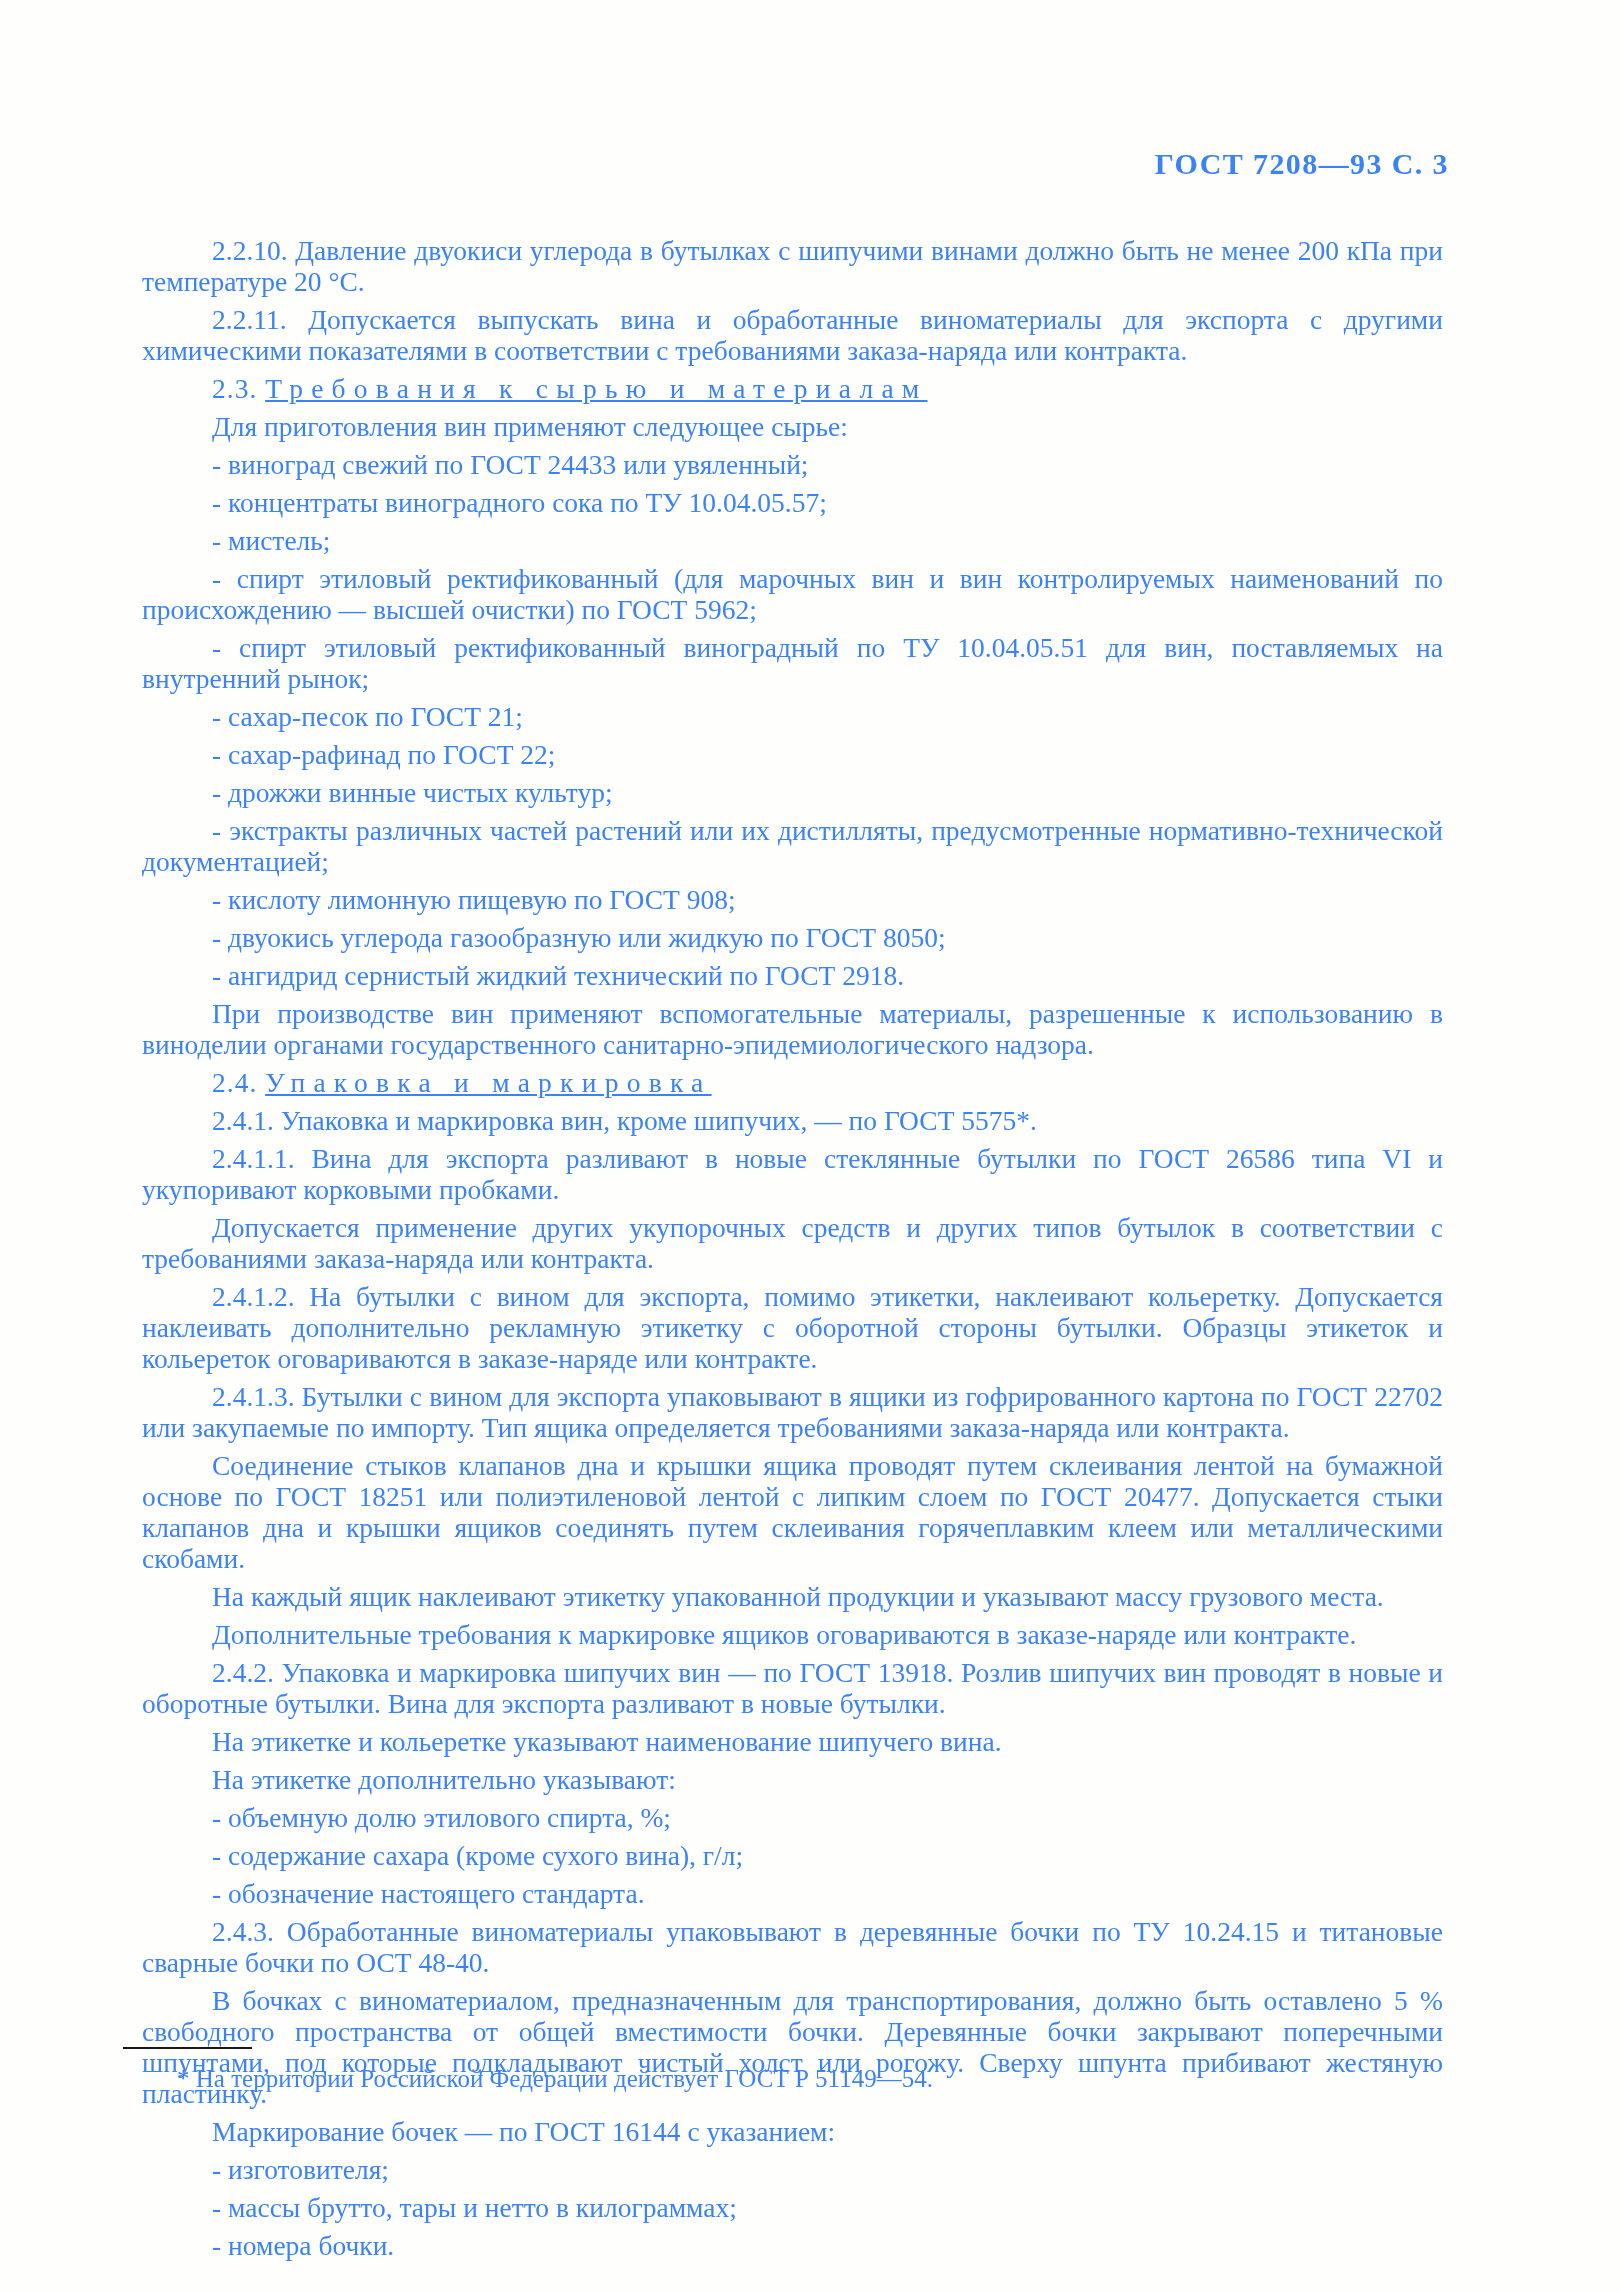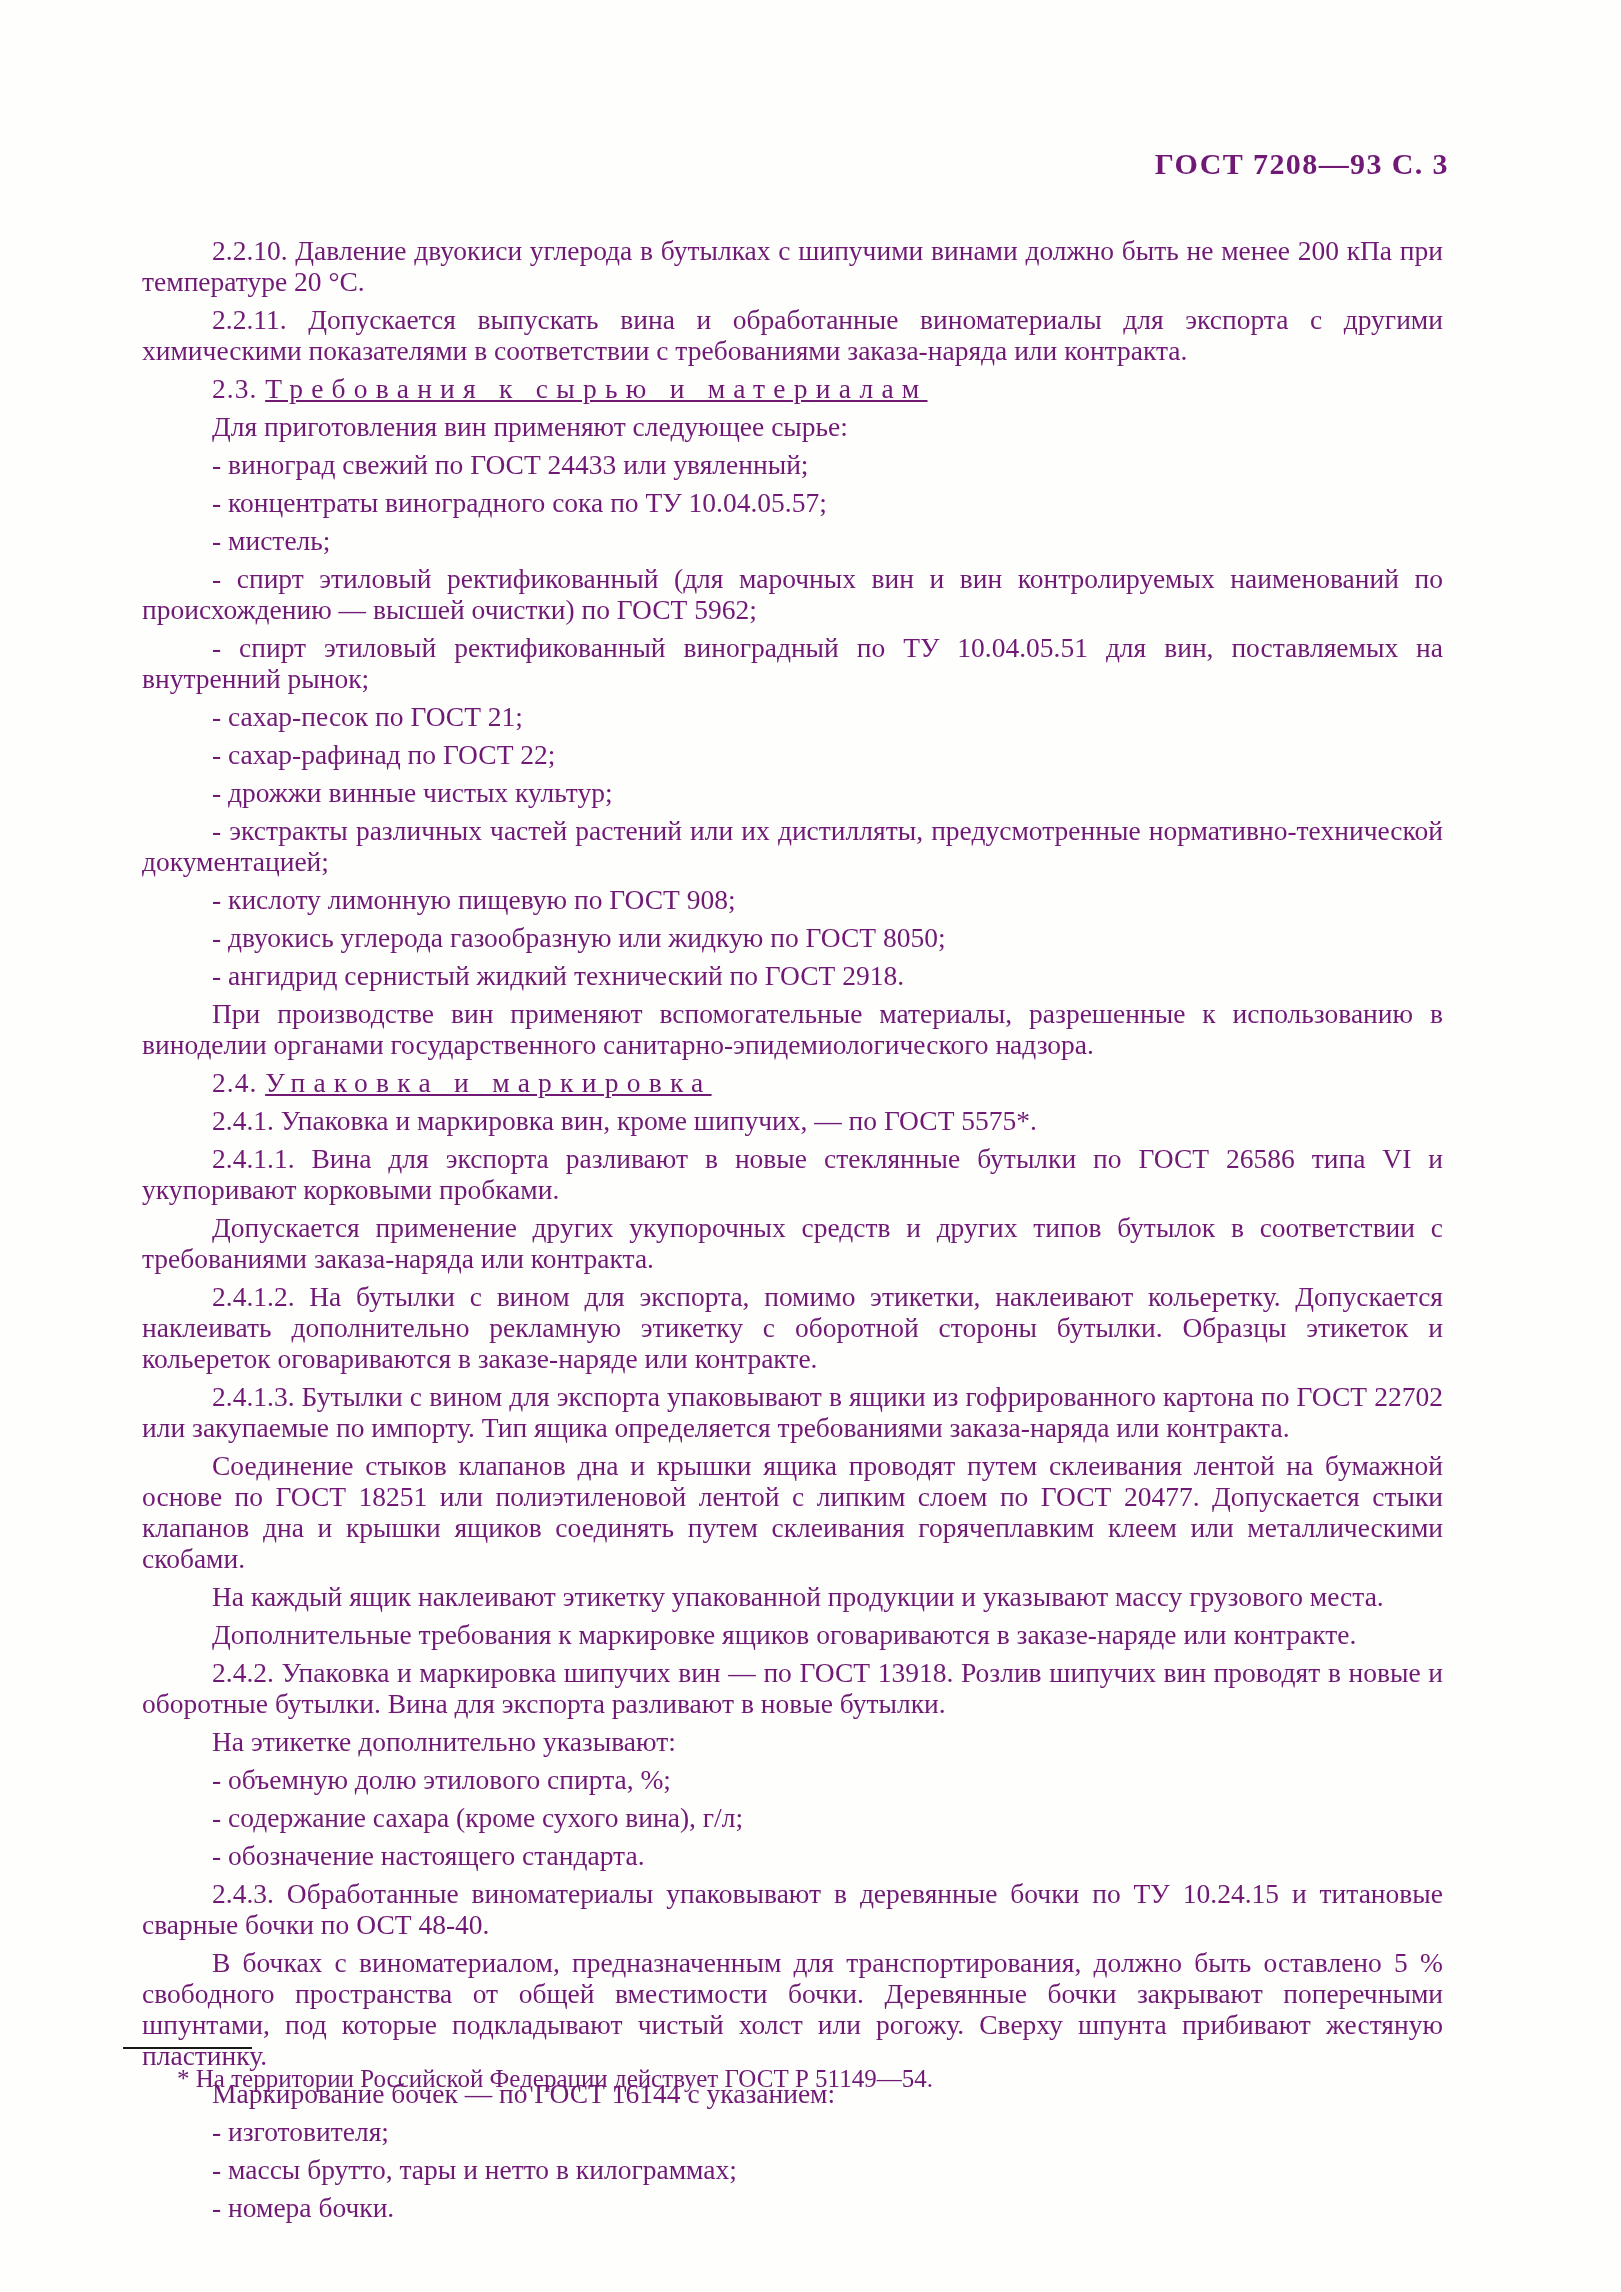--- a/index.html
+++ b/index.html
@@ -3,21 +3,21 @@
 <meta charset="utf-8">
 <style>
   * { margin: 0; padding: 0; box-sizing: border-box; }
   html, body { background: #ffffff; }
   .page {
     position: relative;
     width: 1621px;
     height: 2292px;
     background: #fefefd;
     font-family: "Liberation Serif", "DejaVu Serif", serif;
-    color: #701a75;
+    color: #3b82f6;
     overflow: hidden;
   }
   .page-header {
     position: absolute;
     top: 147px;
     right: 172px;
     font-size: 30px;
     font-weight: bold;
     letter-spacing: 1.4px;
     white-space: nowrap;
@@ -82,20 +82,21 @@
       <div class="para heading"><span class="hnum">2.4. </span><span class="htitle">Упаковка и маркировка</span></div>
       <div class="para">2.4.1. Упаковка и маркировка вин, кроме шипучих, — по ГОСТ 5575*.</div>
       <div class="para">2.4.1.1. Вина для экспорта разливают в новые стеклянные бутылки по ГОСТ 26586 типа VI и укупоривают корковыми пробками.</div>
       <div class="para">Допускается применение других укупорочных средств и других типов бутылок в соответствии с требованиями заказа-наряда или контракта.</div>
       <div class="para">2.4.1.2. На бутылки с вином для экспорта, помимо этикетки, наклеивают кольеретку. Допускается наклеивать дополнительно рекламную этикетку с оборотной стороны бутылки. Образцы этикеток и кольереток оговариваются в заказе-наряде или контракте.</div>
       <div class="para">2.4.1.3. Бутылки с вином для экспорта упаковывают в ящики из гофрированного картона по ГОСТ 22702 или закупаемые по импорту. Тип ящика определяется требованиями заказа-наряда или контракта.</div>
       <div class="para">Соединение стыков клапанов дна и крышки ящика проводят путем склеивания лентой на бумажной основе по ГОСТ 18251 или полиэтиленовой лентой с липким слоем по ГОСТ 20477. Допускается стыки клапанов дна и крышки ящиков соединять путем склеивания горячеплавким клеем или металлическими скобами.</div>
       <div class="para">На каждый ящик наклеивают этикетку упакованной продукции и указывают массу грузового места.</div>
       <div class="para">Дополнительные требования к маркировке ящиков оговариваются в заказе-наряде или контракте.</div>
       <div class="para">2.4.2. Упаковка и маркировка шипучих вин — по ГОСТ 13918. Розлив шипучих вин проводят в новые и оборотные бутылки. Вина для экспорта разливают в новые бутылки.</div>
+      <div class="para">На этикетке и кольеретке указывают наименование шипучего вина.</div>
       <div class="para">На этикетке дополнительно указывают:</div>
       <div class="para">- объемную долю этилового спирта, %;</div>
       <div class="para">- содержание сахара (кроме сухого вина), г/л;</div>
       <div class="para">- обозначение настоящего стандарта.</div>
       <div class="para">2.4.3. Обработанные виноматериалы упаковывают в деревянные бочки по ТУ 10.24.15 и титановые сварные бочки по ОСТ 48-40.</div>
       <div class="para">В бочках с виноматериалом, предназначенным для транспортирования, должно быть оставлено 5 % свободного пространства от общей вместимости бочки. Деревянные бочки закрывают поперечными шпунтами, под которые подкладывают чистый холст или рогожу. Сверху шпунта прибивают жестяную пластинку.</div>
       <div class="para">Маркирование бочек — по ГОСТ 16144 с указанием:</div>
       <div class="para">- изготовителя;</div>
       <div class="para">- массы брутто, тары и нетто в килограммах;</div>
       <div class="para">- номера бочки.</div>

